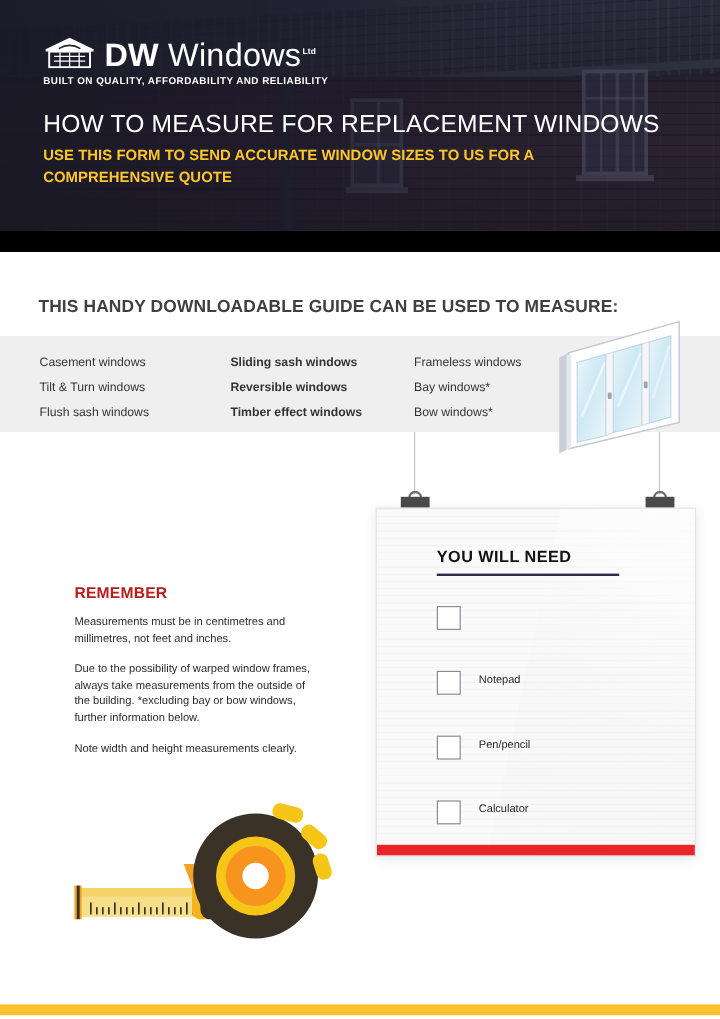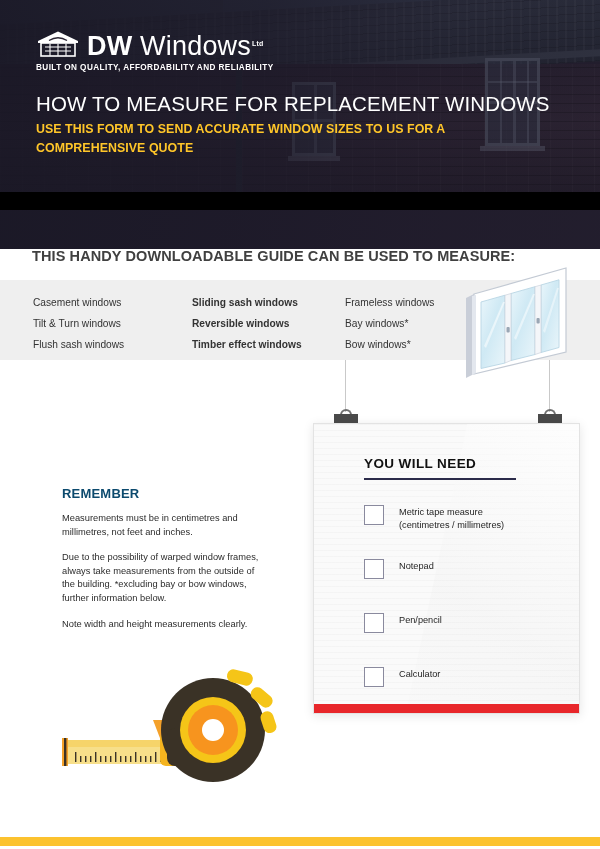--- a/index.html
+++ b/index.html
@@ -6,21 +6,21 @@
   * { box-sizing: border-box; margin: 0; padding: 0; }
   html, body {
     width: 600px; height: 849px;
     font-family: "Liberation Sans", sans-serif;
     background: #ffffff;
     overflow: hidden;
   }
   .page { position: relative; width: 600px; height: 849px; background:#fff; }
 
   
-  .header { position:absolute; left:0; top:0; width:600px; height:249px; overflow:hidden; background:#241f2e; }
+  .header { position:absolute; left:0; top:0; width:600px; height:192px; overflow:hidden; background:#241f2e; }
   .hdr-photo { position:absolute; inset:0; overflow:hidden; }
   .sky { position:absolute; left:0; top:0; width:600px; height:56px;
          background:linear-gradient(180deg,#3b4758 0%, #2e3a49 100%); }
   .roof { position:absolute; left:-20px; top:8px; width:640px; height:70px;
           background:linear-gradient(175deg,#2b323d 0%,#343c49 40%,#232a34 100%);
           transform: skewY(-3.2deg); }
   .roof-tiles { position:absolute; inset:0;
           background-image: repeating-linear-gradient(90deg, rgba(255,255,255,.055) 0 2px, rgba(0,0,0,0) 2px 9px),
                             repeating-linear-gradient(0deg, rgba(0,0,0,.20) 0 1px, rgba(0,0,0,0) 1px 8px); }
   .eaves { position:absolute; left:-20px; top:66px; width:640px; height:7px; background:#3c4450;
@@ -78,21 +78,21 @@
   
   .string { position:absolute; width:1px; background:#c9c9c9; }
   .clip { position:absolute; width:24px; height:18px; }
   .clip .body { position:absolute; left:0; top:5px; width:24px; height:13px; background:#4a4a4a; }
   .clip .body:after { content:""; position:absolute; left:0; bottom:0; width:24px; height:3px; background:#6b6b6b; }
   .clip .arch { position:absolute; left:6px; top:0; width:12px; height:9px;
                 border:2px solid #6f6f6f; border-bottom:none;
                 border-radius:7px 7px 0 0; }
 
   
-  .remember-h { position:absolute; left:62px; top:486px; font-size:13px; font-weight:700; color:#0c4a6e; letter-spacing:.2px; }
+  .remember-h { position:absolute; left:62px; top:486px; font-size:13px; font-weight:700; color:#b91c1c; letter-spacing:.2px; }
   .remember-body { position:absolute; left:62px; top:512px; width:205px; font-size:9.3px; color:#2c2c2c; line-height:13.6px; }
   .remember-body p { margin-bottom:12px; }
   .remember-body p:last-child { margin-bottom:0; }
 
   
   .tape { position:absolute; left:55px; top:668px; width:230px; height:115px; }
 
   
   .card { position:absolute; left:313px; top:423px; width:267px; height:291px;
           background:#fafafa; border:1px solid #e3e3e3;
@@ -299,22 +299,20 @@
   <div class="card">
     <div class="card-lines"></div>
     <div class="card-shade"></div>
 
     <div class="card-title">YOU WILL NEED</div>
     <div class="card-rule"></div>
 
     <div class="check-list">
       <div class="check-item">
         <span class="checkbox"></span>
-        <span class="check-label">Metric tape measure
-(centimetres / millimetres)</span>
       </div>
       <div class="check-item">
         <span class="checkbox"></span>
         <span class="check-label">Notepad</span>
       </div>
       <div class="check-item">
         <span class="checkbox"></span>
         <span class="check-label">Pen/pencil</span>
       </div>
       <div class="check-item">

